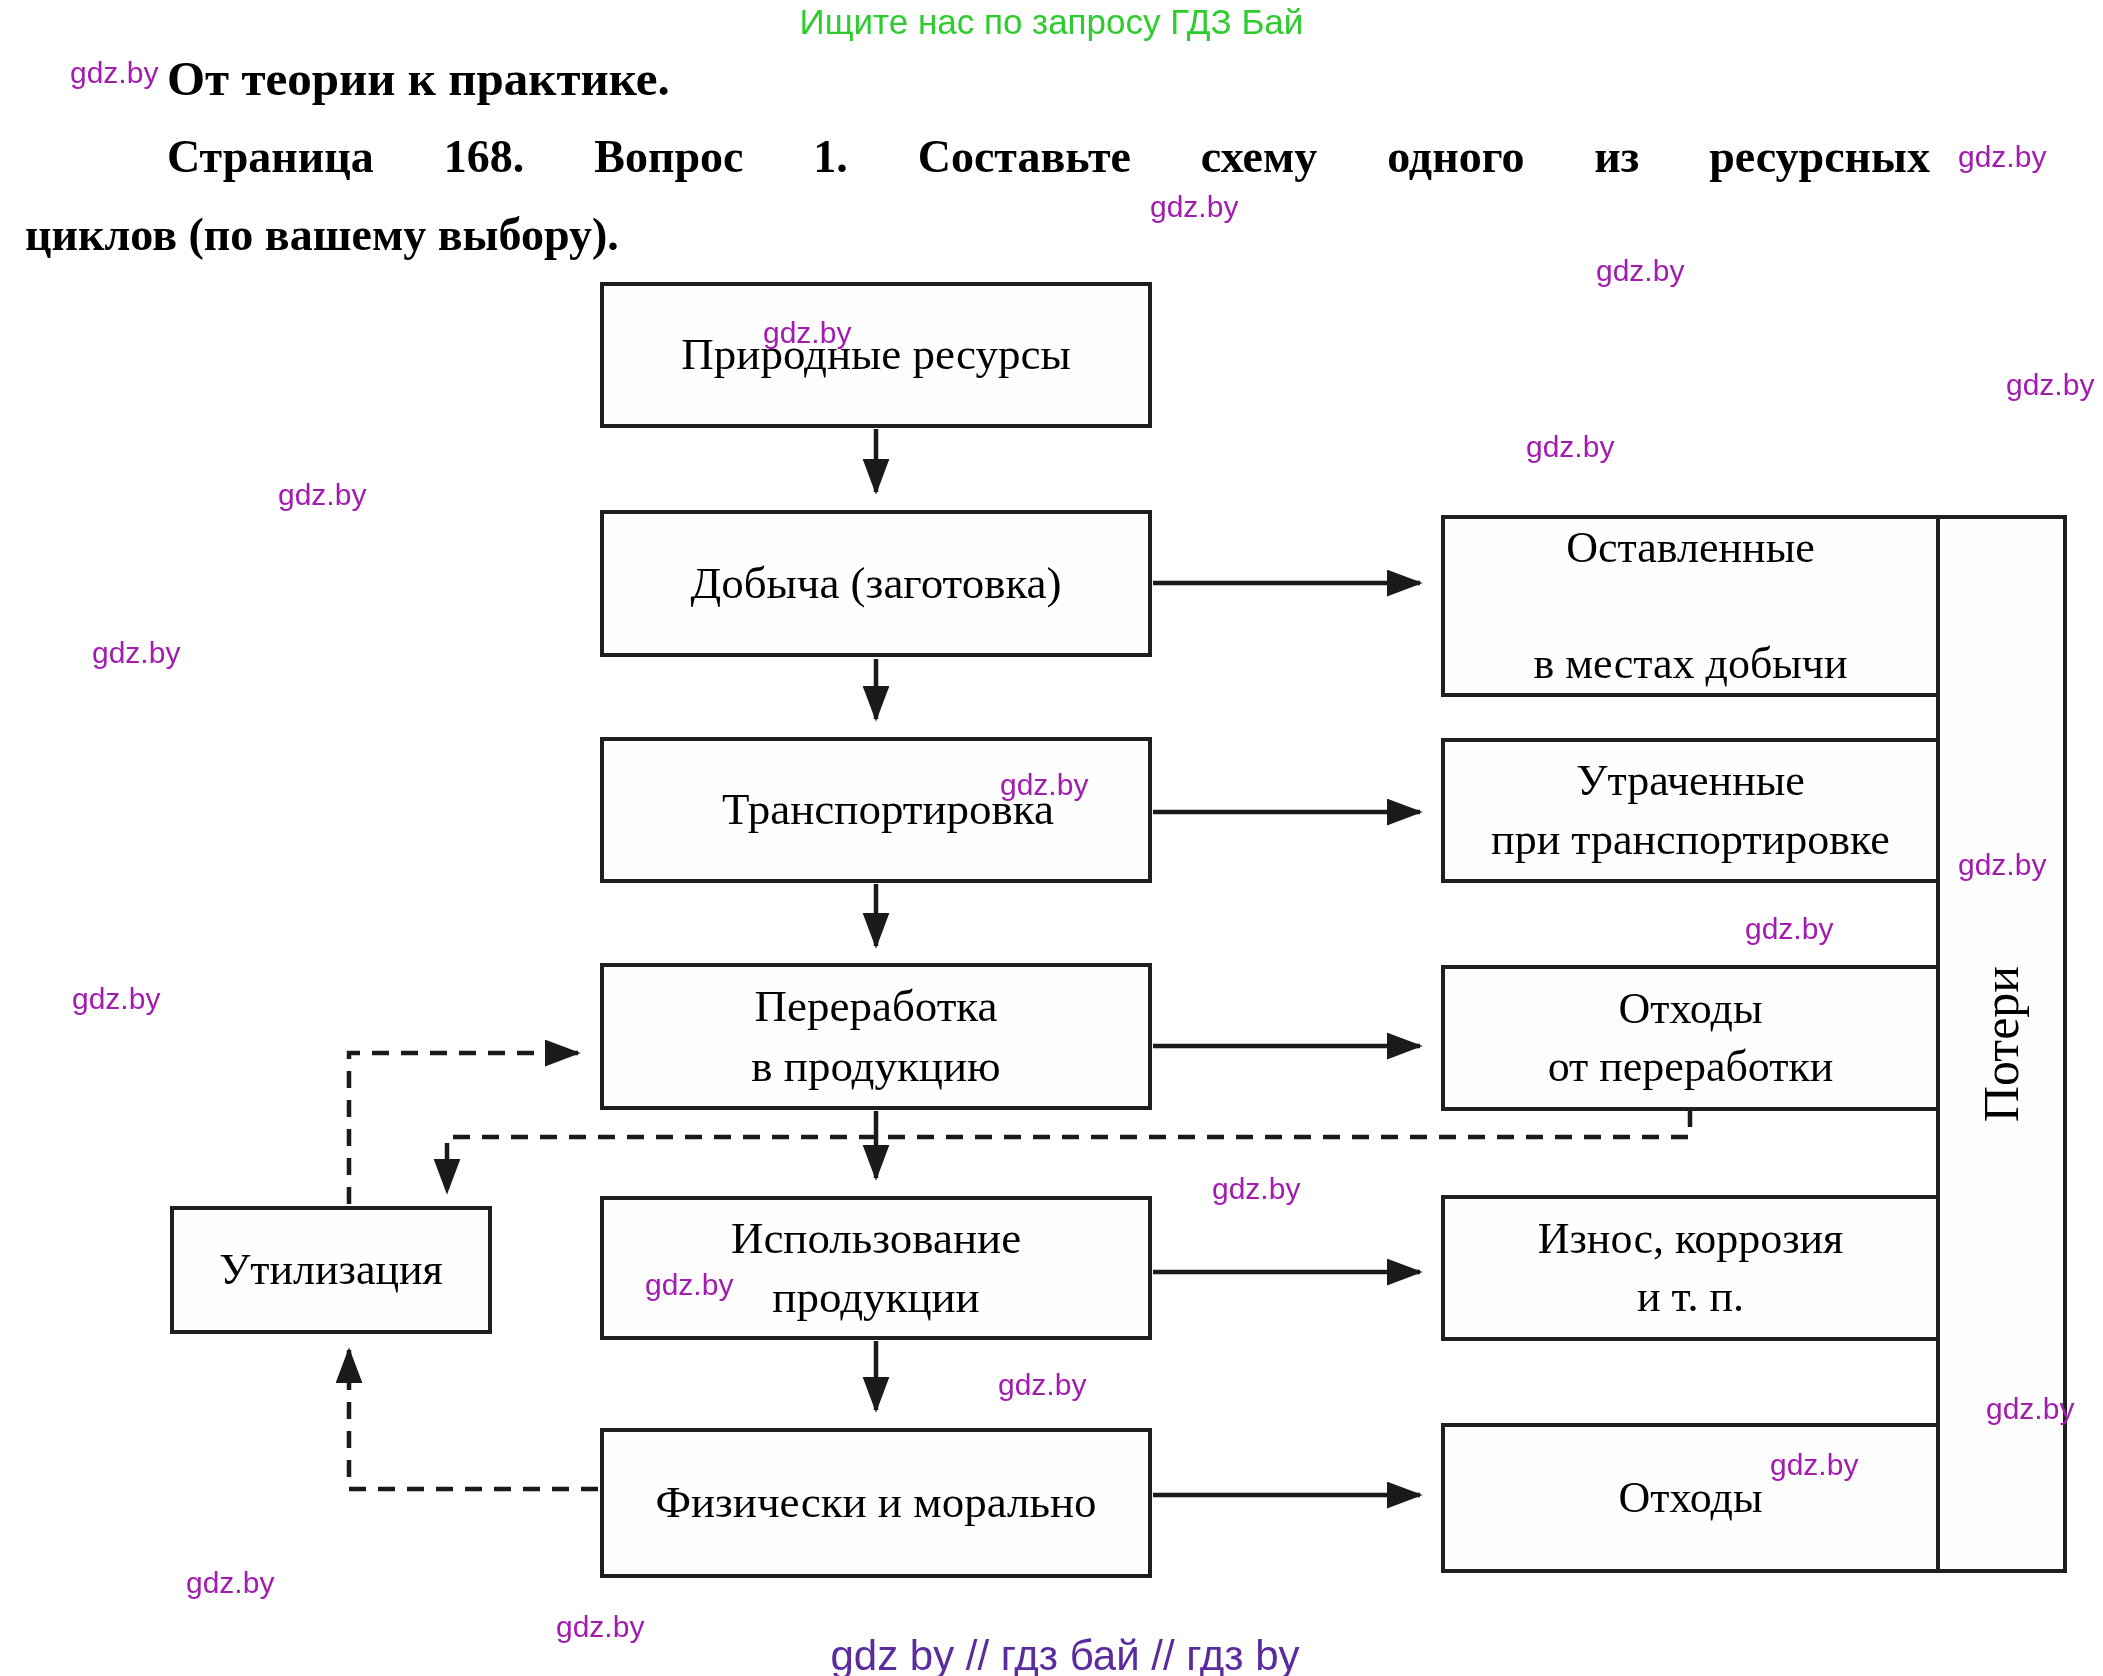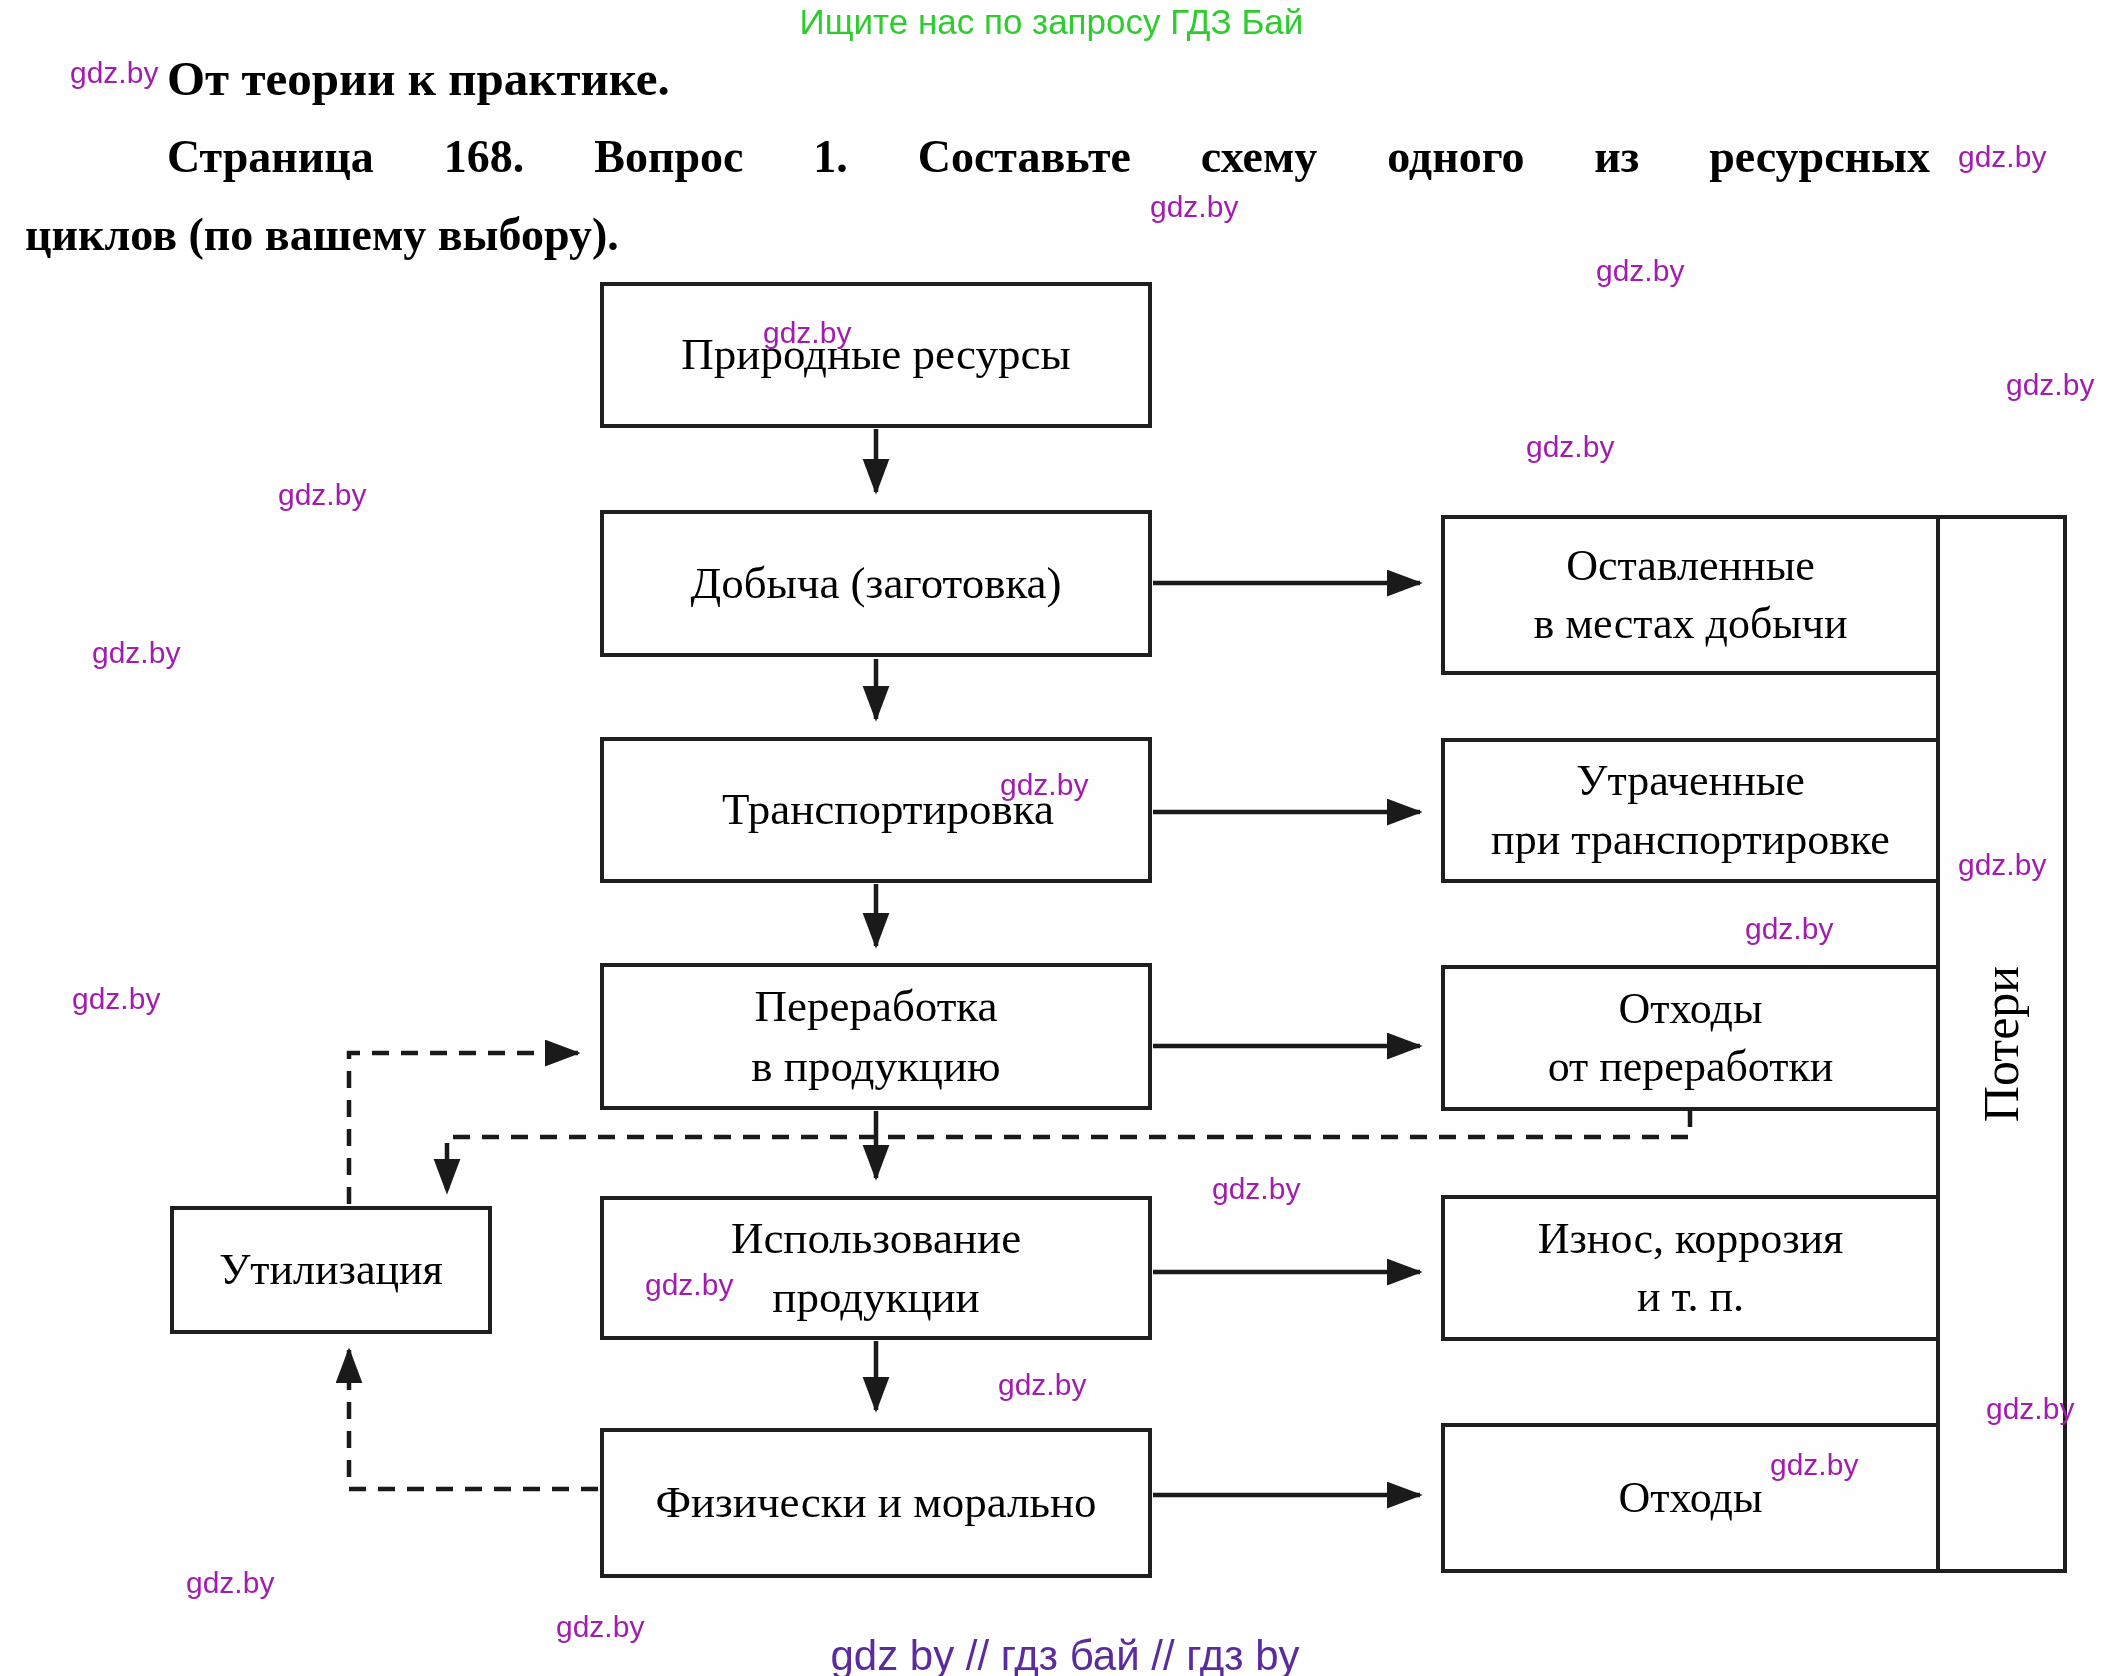--- a/index.html
+++ b/index.html
@@ -23,21 +23,21 @@
        text-align:center;line-height:1.32;}
   .box .ln{white-space:nowrap;}
   .main-col{left:600px;width:552px;font-size:45px;}
   .loss-col{left:1441px;width:499px;font-size:44px;}
   #box-natural{top:282px;height:146px;}
   #box-extract{top:510px;height:147px;}
   #box-transport{top:737px;height:146px;padding-left:24px;}
   #box-process{top:963px;height:147px;}
   #box-usage{top:1196px;height:144px;}
   #box-obsolete{top:1428px;height:150px;}
-  #box-left-sites{top:515px;height:160px;}
+  #box-left-sites{top:515px;height:182px;justify-content:space-between;}
   #box-lost-transit{top:738px;height:145px;}
   #box-proc-waste{top:965px;height:146px;}
   #box-wear{top:1195px;height:146px;}
   #box-waste{top:1423px;height:150px;}
   #box-recycle{left:170px;top:1206px;width:322px;height:128px;font-size:44px;}
   #box-losses{left:1936px;top:515px;width:131px;height:1058px;}
   #box-losses .vtext{transform:rotate(-90deg);font-size:50px;white-space:nowrap;}
 
   svg.lines{position:absolute;left:0;top:0;}
   .footer{position:absolute;left:565px;top:1632px;width:1000px;text-align:center;

